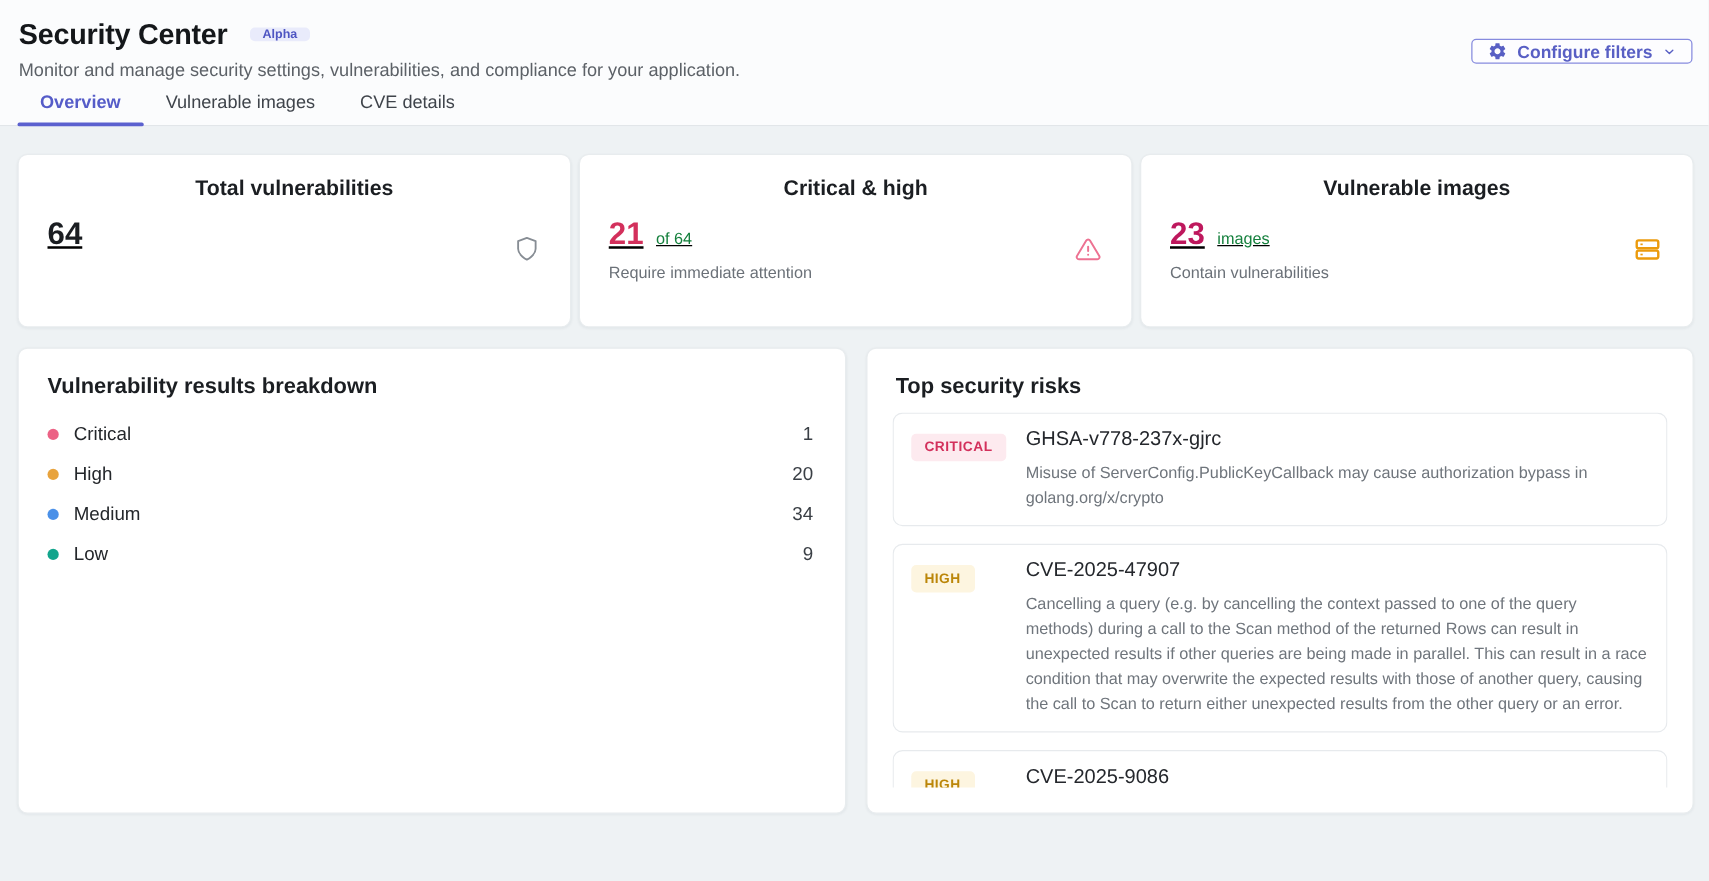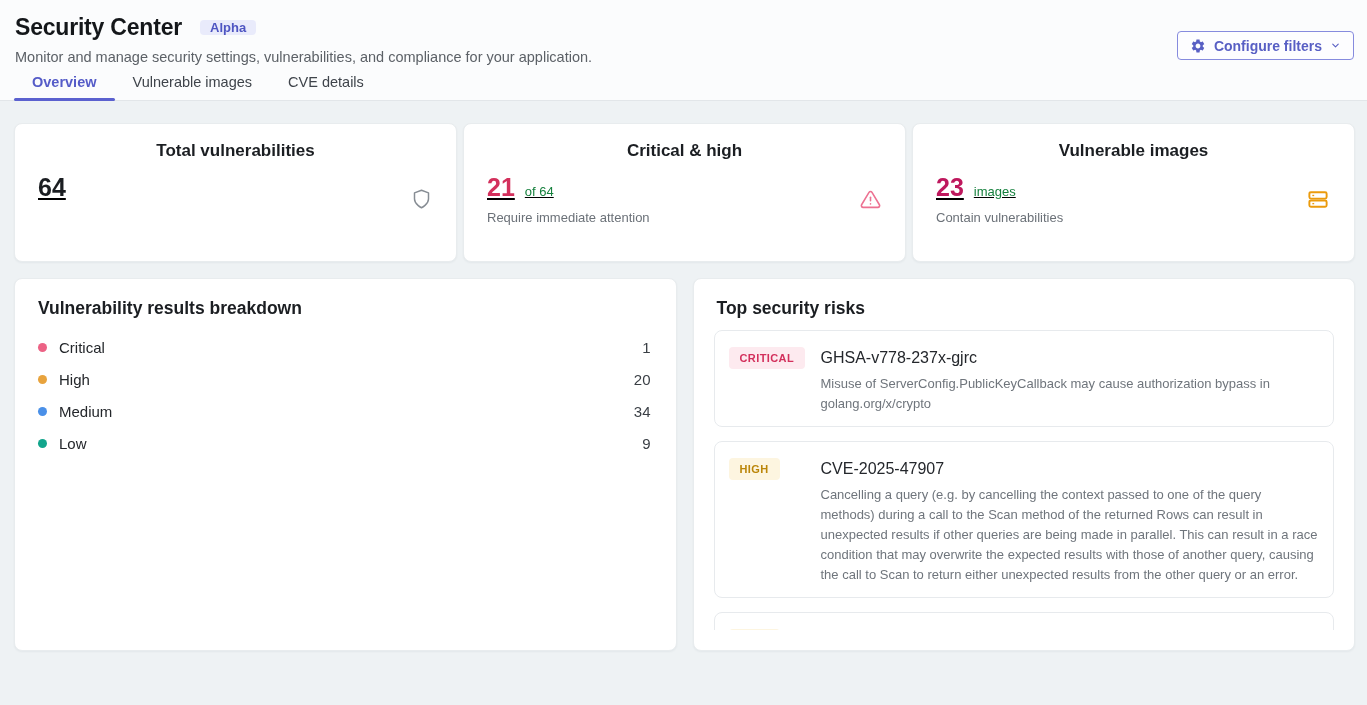--- a/index.html
+++ b/index.html
@@ -18,26 +18,26 @@
     border-bottom: 1px solid #e2e6e9;
     position: relative;
   }
   .title-row { display: flex; align-items: center; }
   .page-title {
     font-size: 23px; font-weight: 700; color: #14171a; letter-spacing: -0.2px;
   }
   .alpha-badge {
     margin-left: 18px;
     background: #e9ebfb; color: #4e55c2;
-    font-size: 13px; font-weight: 600;
+    font-size: 10px; font-weight: 600;
     padding: 0 10px; border-radius: 4px;
   }
   .configure-btn {
     position: absolute; right: 13px; top: 31px;
-    height: 29px; padding: 0 12px;
+    height: 20px; padding: 0 12px;
     display: flex; align-items: center; gap: 8px;
     background: #fdfdff;
     border: 1px solid #868bde; border-radius: 4px;
     color: #585fc4; font-size: 14px; font-weight: 700;
     font-family: inherit; cursor: pointer;
   }
   .subtitle { margin-top: 8px; font-size: 14.5px; color: #5c6167; }
 
   .tab-bar { display: flex; margin-top: 9px; margin-left: -1px; }
   .tab {
@@ -88,21 +88,21 @@
     background: #fff; border: 1px solid #e7eaed; border-radius: 8px;
     margin-bottom: 14px; padding: 12px 14px;
     display: grid; grid-template-columns: 76px 1fr; column-gap: 16px;
     cursor: pointer;
   }
   .risk-badge {
     align-self: start; justify-self: start; margin-top: 4px;
     font-size: 11px; font-weight: 700; letter-spacing: 0.4px;
     padding: 5px 11px; border-radius: 4px; white-space: nowrap;
   }
-  .risk-id { font-size: 16px; font-weight: 500; color: #24272c; margin-top: 6px; }
+  .risk-id { font-size: 16px; font-weight: 500; color: #24272c; margin-top: 0; }
   .risk-desc { font-size: 13px; color: #6f757c; line-height: 20px; margin-top: 7px; max-width: 525px; }
 </style>
 </head>
 <body>
 
 <div class="header">
   <div class="title-row">
     <span class="page-title">Security Center</span>
     <span class="alpha-badge">Alpha</span>
   </div>

